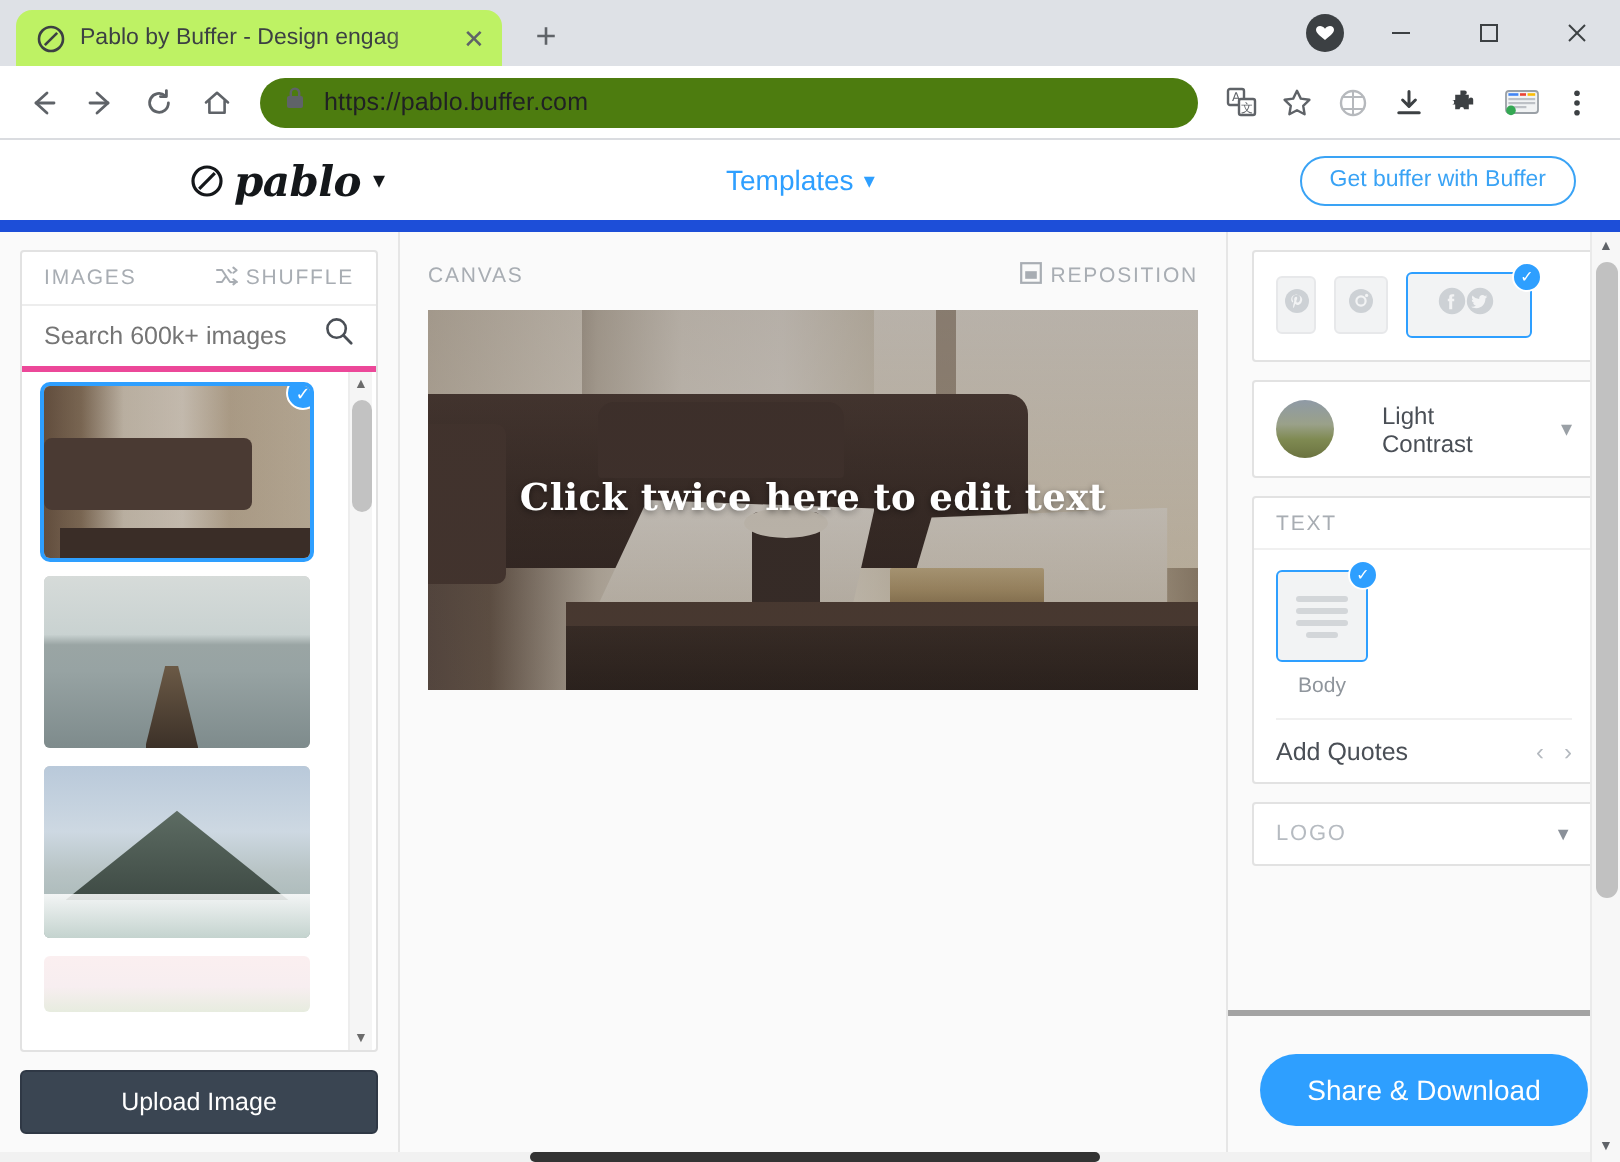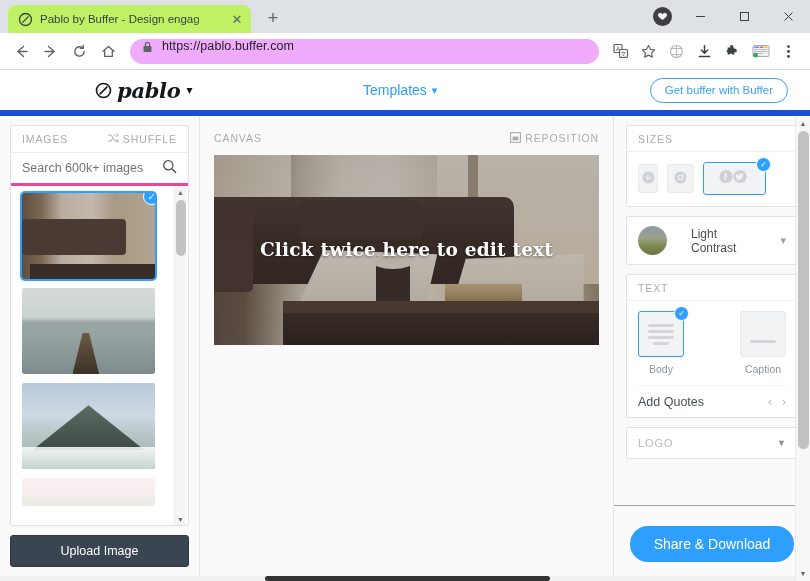--- a/index.html
+++ b/index.html
@@ -58,22 +58,22 @@
   .toolbar {
     height: 37px; background: #ffffff; display: flex; align-items: center;
     padding: 0 8px; gap: 2px; border-bottom: 1px solid #dadce0;
     flex: 0 0 37px;
   }
   .tbtn {
     width: 27px; height: 27px; display: flex; align-items: center;
     justify-content: center; color: #5f6368; flex: 0 0 27px;
   }
   .omnibox {
-    flex: 1; height: 25px; background: #f0abfc; border-radius: 13px;
-    display: flex; padding: 0 12px; gap: 9px;
+    flex: 1; height: 25px; background: #4d7c0f; border-radius: 13px;
+    display: flex; align-items: center; padding: 0 12px; gap: 9px;
     margin: 0 6px;
   }
   .omnibox-url { font-size: 12.5px; color: #202124; letter-spacing: .1px; }
   .tb-right { display: flex; align-items: center; gap: 1px; }
 
   
   .app {
     flex: 1; background: #ffffff; position: relative; overflow: hidden;
     display: flex; flex-direction: column;
   }
@@ -355,21 +355,21 @@
   .quotes-label { font-size: 12.5px; color: #4a4f56; }
   .quotes-nav { display: flex; align-items: center; gap: 10px; color: #b4b9bf; font-size: 12px; }
   .logo-box {
     height: 30px; display: flex; align-items: center; justify-content: space-between;
     padding: 0 11px;
   }
   .logo-ph { font-size: 11px; letter-spacing: .9px; color: #b6bbc1; }
   .logo-caret { font-size: 9px; color: #8a9099; }
   .right-fade {
     position: absolute; left: 0; right: 0; bottom: 0; height: 76px;
-    background: #fafafa; border-top: 1px solid #a3a3a3;
+    background: #fafafa; border-top: 3px solid #a3a3a3;
     display: flex; align-items: center; justify-content: center;
   }
   .share-btn {
     width: 164px; height: 36px; border-radius: 18px; background: #2e9fff;
     color: #fff; font-size: 14px; display: flex; align-items: center;
     justify-content: center;
   }
 
   
   .page-sb {
@@ -640,23 +640,20 @@
               <div class="scene-tint"></div>
             </div>
             <div class="canvas-text">Click twice here to edit text</div>
           </div>
         </div>
       </div>
 
       <div class="right-col">
 
         <div class="rp">
-          <div class="rp-head">
-            <span class="panel-title">SIZES</span>
-          </div>
           <div class="sizes-body">
             <div class="size-opt size-pin">
               <span>
                 <svg width="13" height="13" viewBox="0 0 13 13">
                     <circle cx="6.5" cy="6.5" r="6" fill="#cdd1d5"></circle>
                     <path d="M6.2 3.4 c-1.6 0-2.6 1-2.6 2.3 0 .6.3 1.3.8 1.5.1 0 .1 0 .1-.1l.1-.4c0-.1 0-.1 0-.2-.3-.3-.4-.7-.4-1.1 0-1 .8-2 2.1-2 1.1 0 1.8.7 1.8 1.7 0 1.2-.5 2.2-1.3 2.2-.4 0-.7-.3-.6-.8.1-.5.4-1.1.4-1.5 0-.3-.2-.6-.6-.6-.5 0-.9.5-.9 1.2 0 .4.1.7.1.7l-.6 2.4c-.1.5 0 1.2 0 1.3 0 0 0 .1.1 0 .1-.1.5-.6.6-1.1l.3-1c.2.3.6.6 1.1.6 1.4 0 2.4-1.3 2.4-3C8.9 4.5 7.8 3.4 6.2 3.4z" fill="#f2f3f4"></path>
                   </svg>
               </span>
             </div>
             <div class="size-opt size-ig">
@@ -702,26 +699,20 @@
                 <div class="text-card sel">
                   <div class="tl" style="width:26px;"></div>
                   <div class="tl" style="width:26px;"></div>
                   <div class="tl" style="width:26px;"></div>
                   <div class="tl" style="width:16px;"></div>
                   <span class="size-check">✓</span>
                 </div>
                 <div class="text-label">Body</div>
               </div>
 
-              <div class="text-opt">
-                <div class="text-card">
-                  <div class="tl" style="width:26px;margin-top:14px;"></div>
-                </div>
-                <div class="text-label">Caption</div>
-              </div>
             </div>
 
             <div class="quotes-row">
               <span class="quotes-label">Add Quotes</span>
               <span class="quotes-nav">
                 <span>‹</span>
                 <span>›</span>
               </span>
             </div>
           </div>

